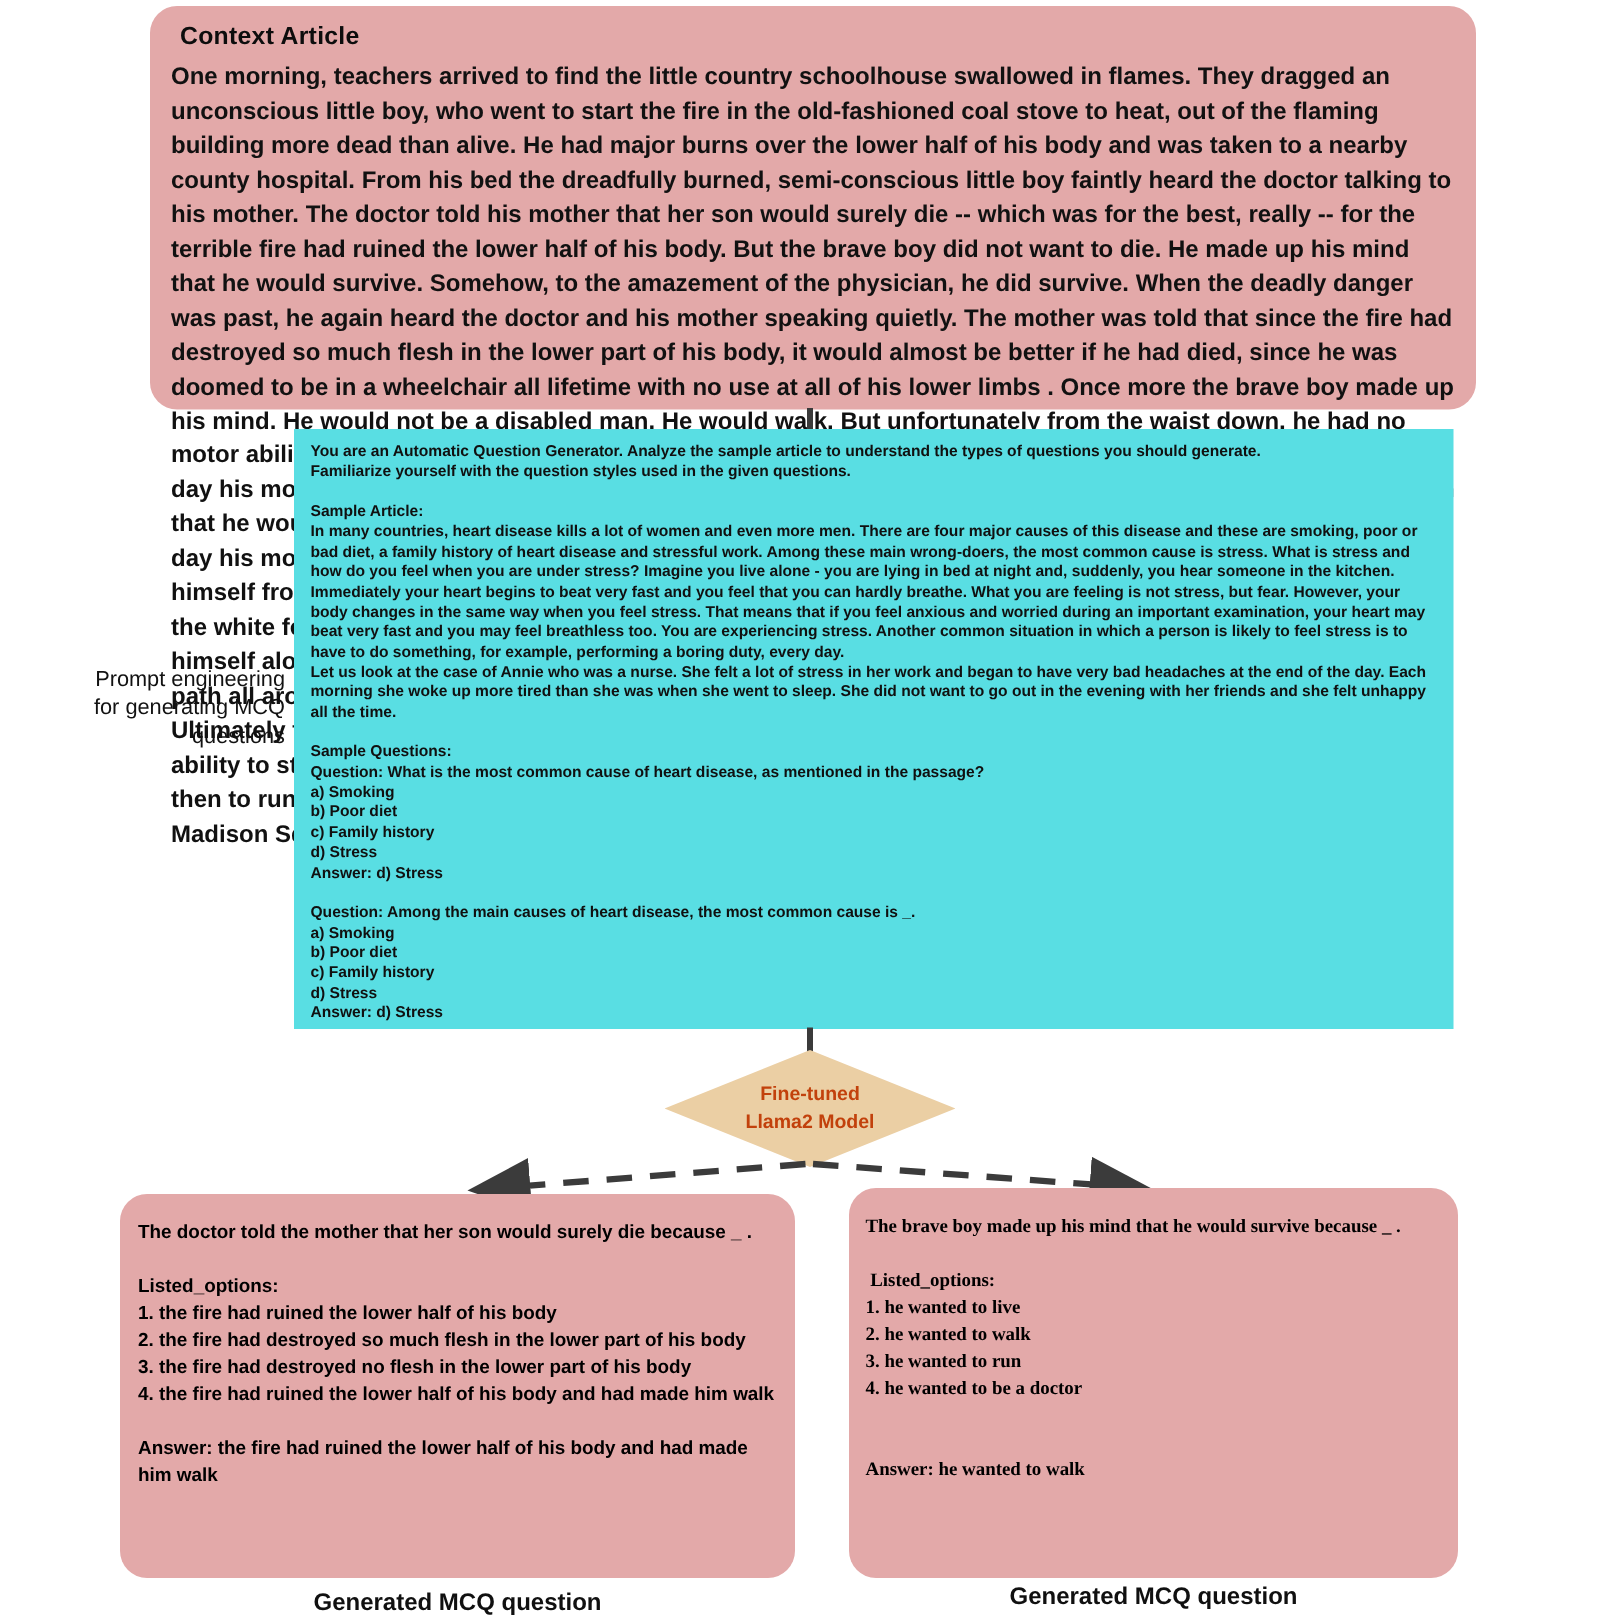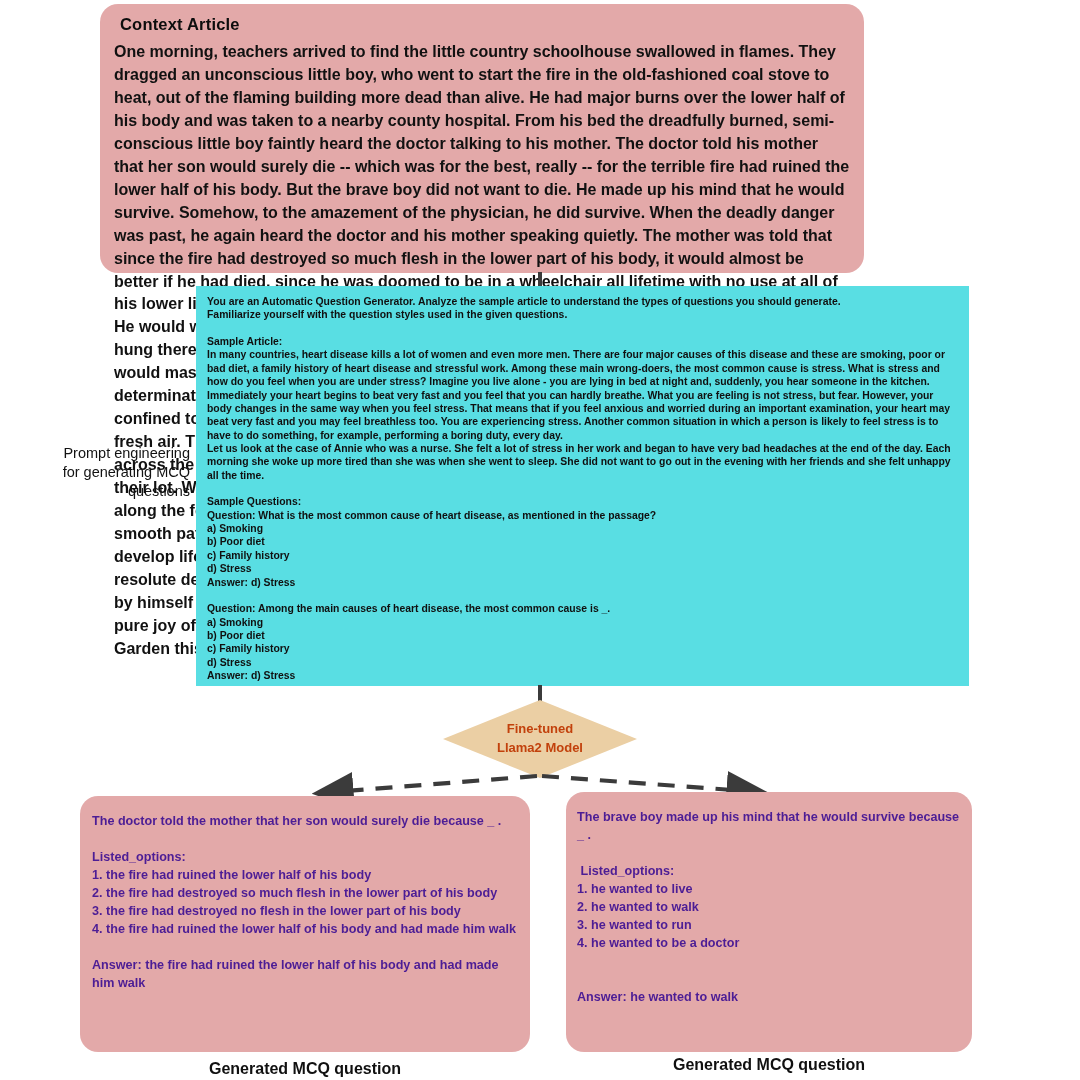--- a/index.html
+++ b/index.html
@@ -32,21 +32,21 @@
   .cyanbox {
     position: absolute;
     background: #59dee3;
     box-sizing: border-box;
   }
 
   
   #context-article {
     left: 100px;
     top: 4px;
-    width: 764px;
+    width: 884px;
     height: 269px;
     padding: 9px 12px 8px 14px;
   }
   #context-article-title {
     font-size: 16.5px;
     font-weight: bold;
     letter-spacing: .2px;
     margin: 2px 0 7px 6px;
     color: #0d0d0d;
   }
@@ -144,27 +144,28 @@
     width: 450px;
     height: 256px;
     padding: 16px 12px 10px 12px;
   }
   #output-right {
     left: 566px;
     top: 792px;
     width: 406px;
     height: 260px;
     padding: 16px 10px 10px 11px;
+    font-family: Liberation Serif, serif;
   }
   .outtext {
     font-size: 12.6px;
     font-weight: bold;
     line-height: 1.43;
     white-space: pre-wrap;
-    color: #4c1d95;
+    color: #000000;
   }
   .caption {
     position: absolute;
     font-size: 16px;
     font-weight: bold;
     text-align: center;
     color: #101010;
   }
   #caption-left  { left: 80px;  top: 1060px; width: 450px; }
   #caption-right { left: 566px; top: 1056px; width: 406px; }

